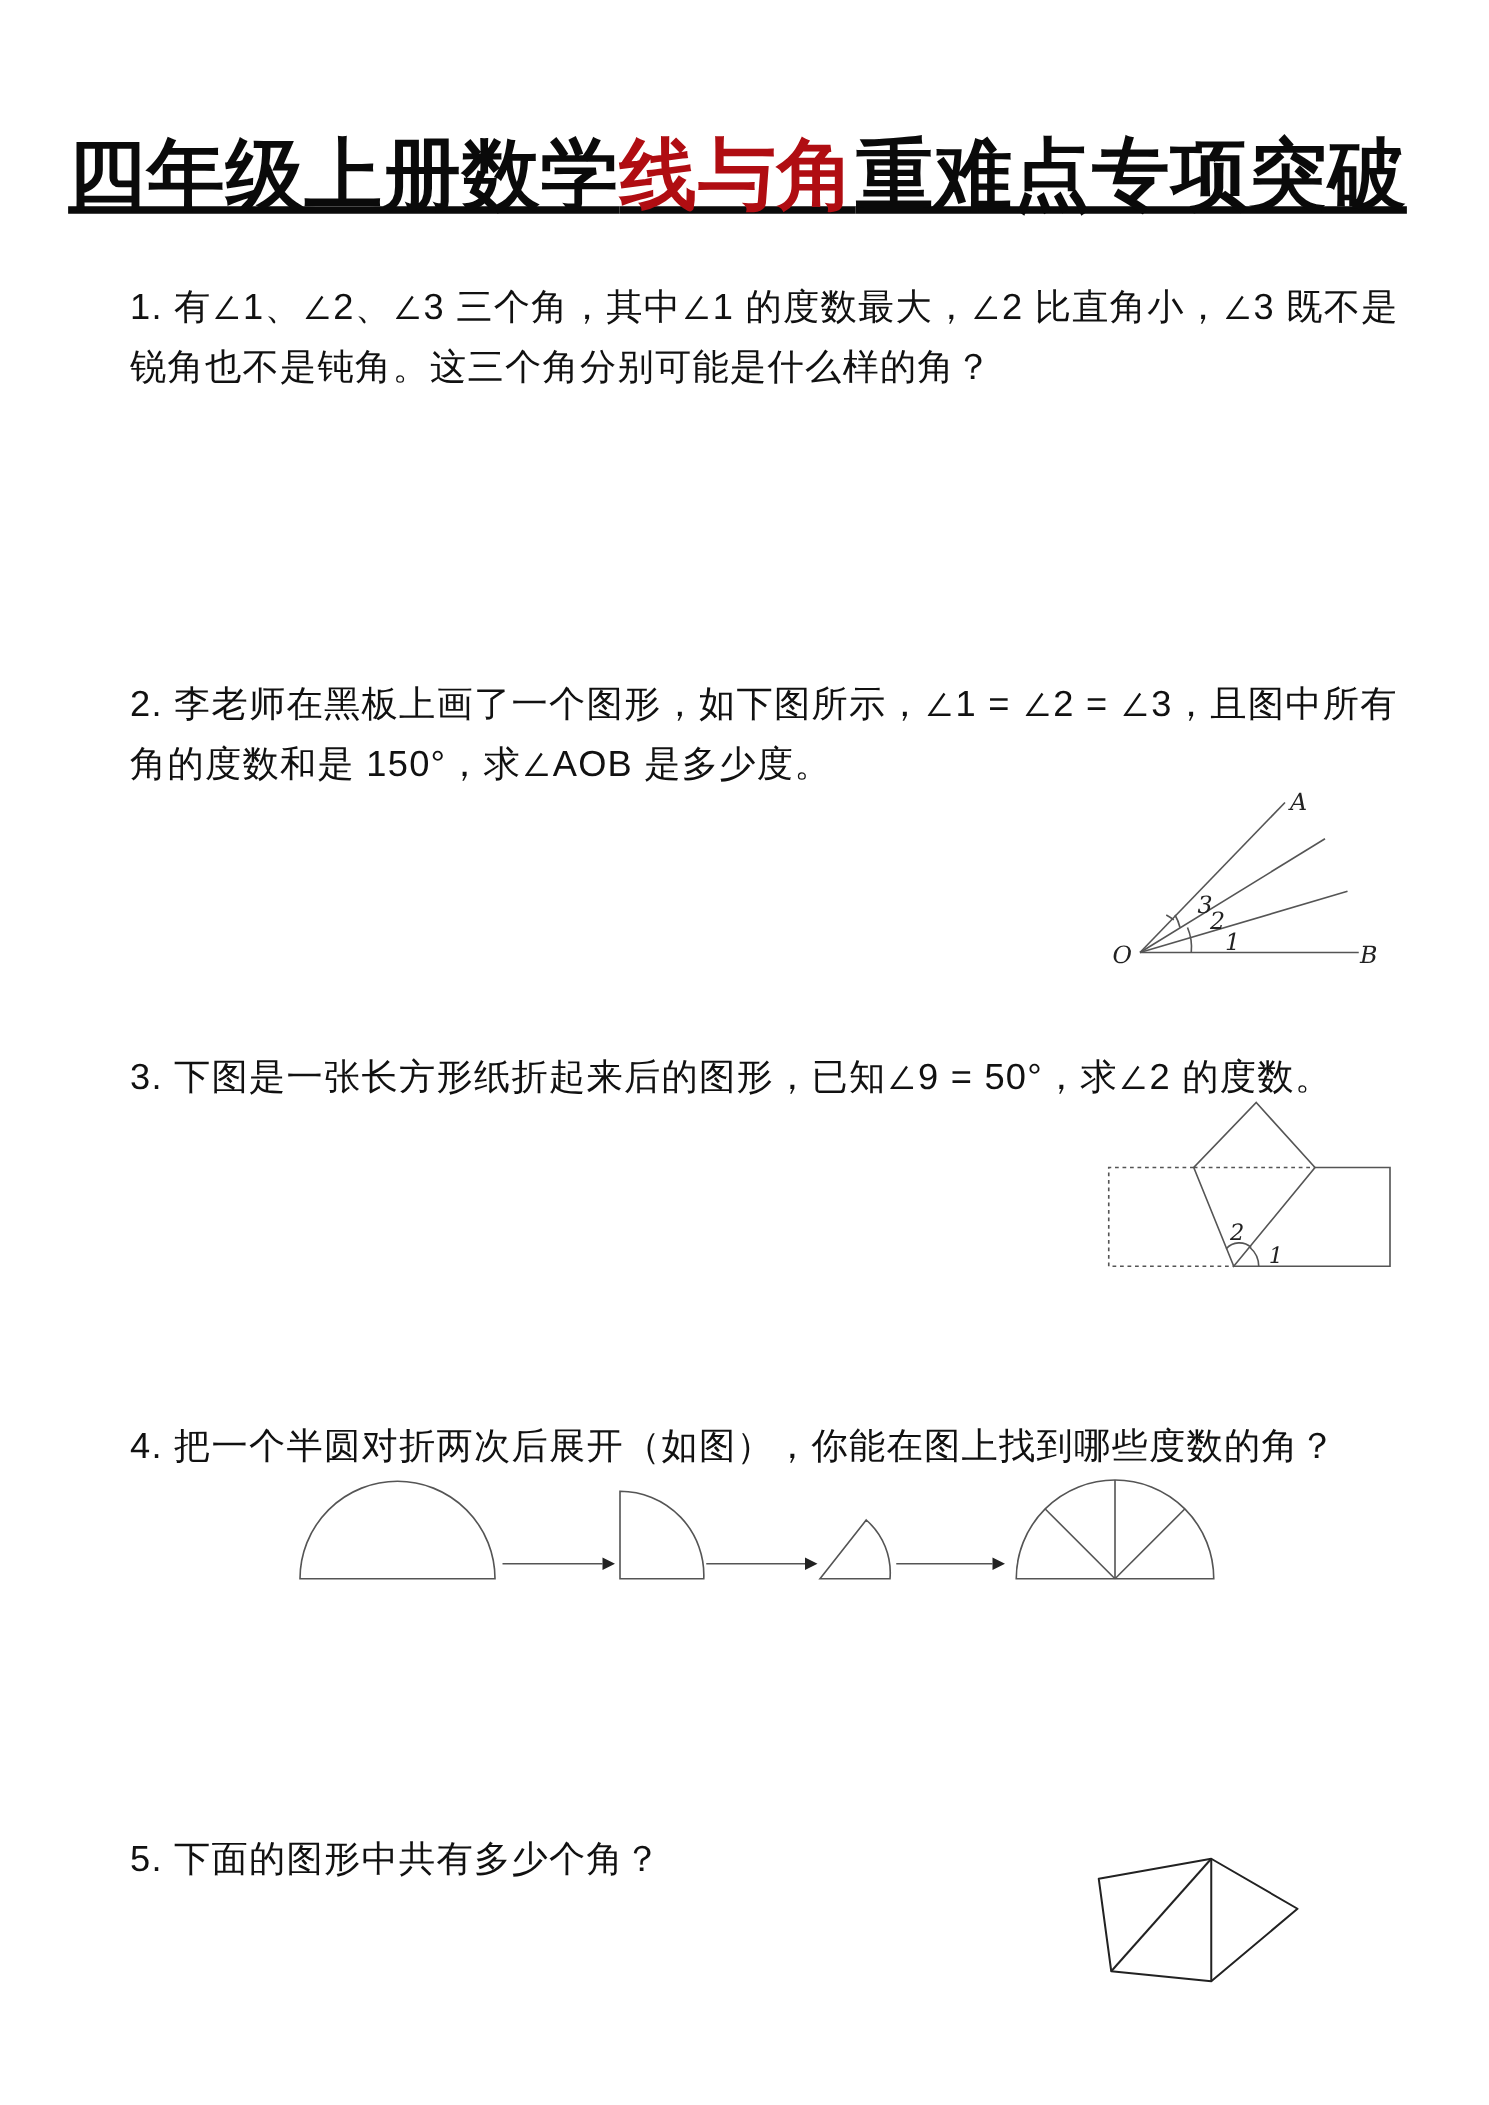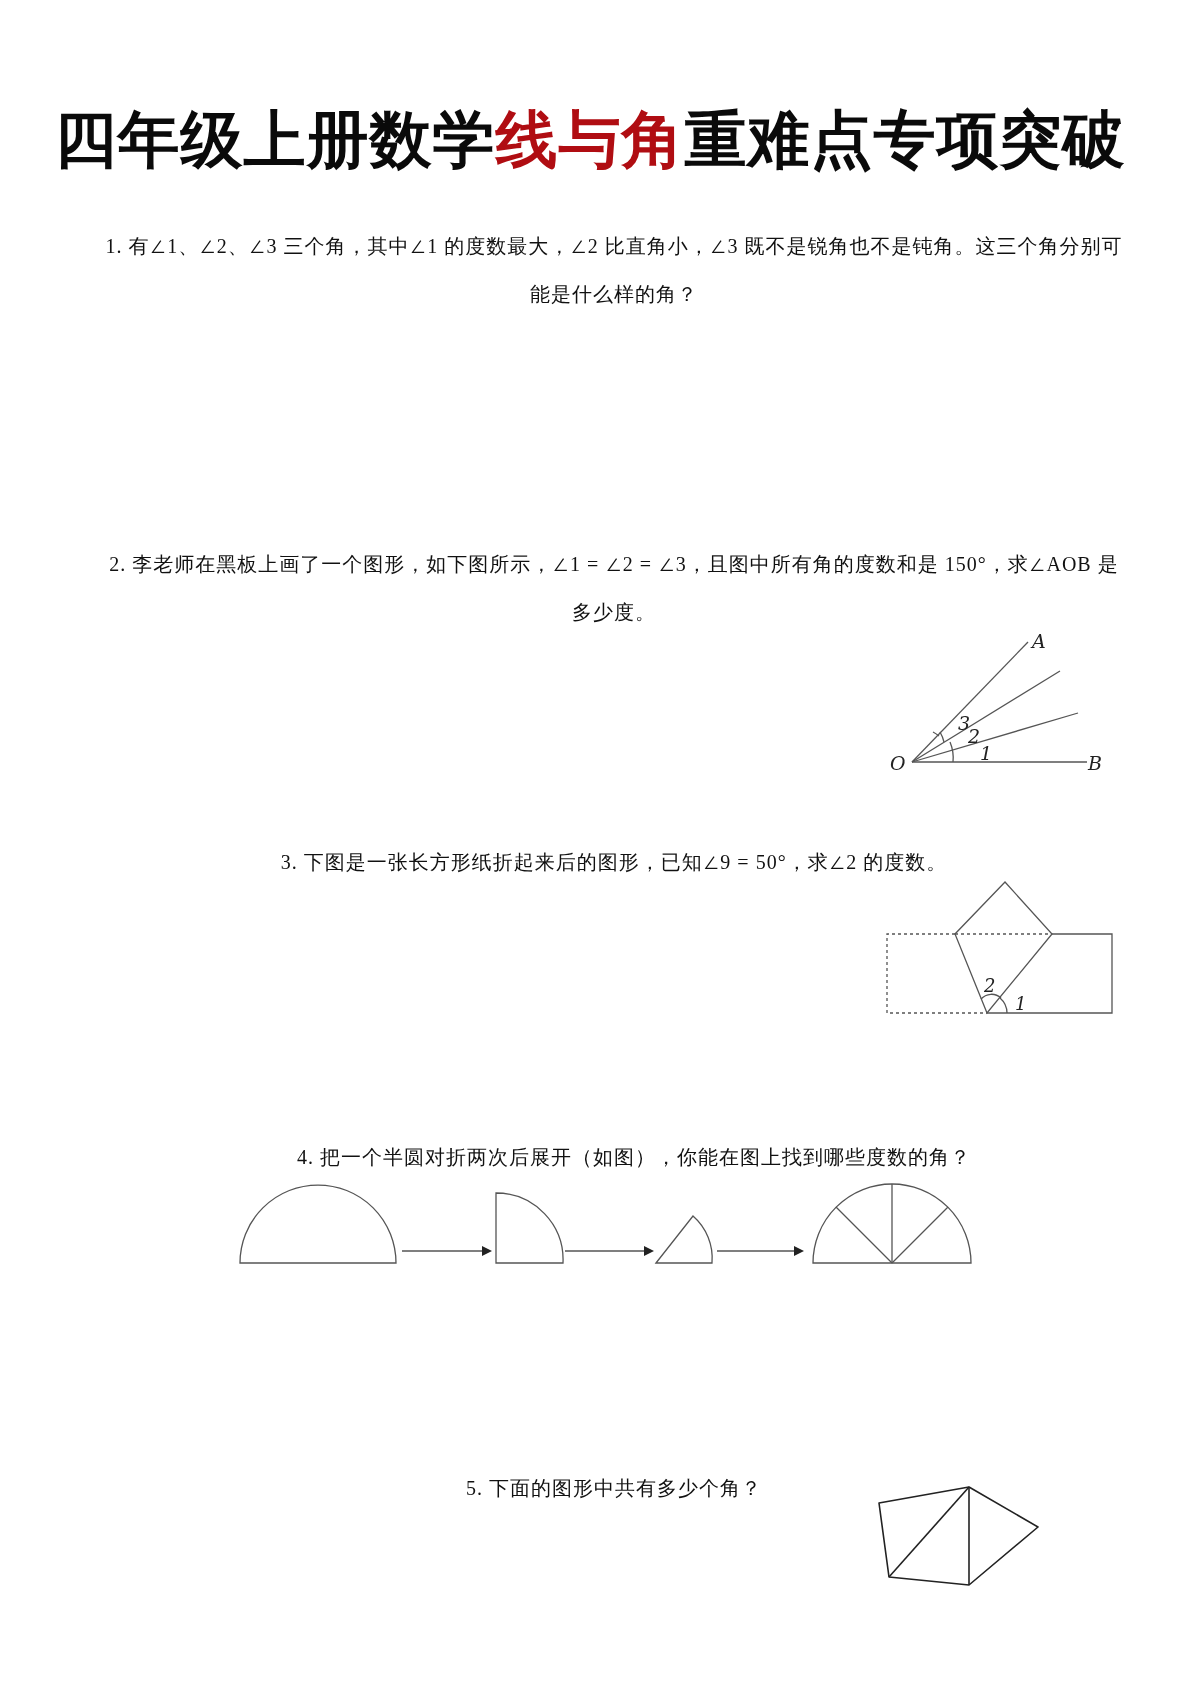--- a/index.html
+++ b/index.html
@@ -1,19 +1,19 @@
 <!DOCTYPE html>
 <html><head>
   <meta charset="utf-8">
   <style>
     html, body { margin: 0; padding: 0; background: #ffffff; }
     body { width: 1191px; height: 1684px; position: relative; overflow: hidden; font-family: "DejaVu Sans", sans-serif; color: #111; }
-    .title { position: absolute; left: 0; top: 102; width: 1180px; top: 100px; text-align: center; font-family: "DejaVu Sans", sans-serif; font-weight: bold; font-size: 62px; letter-spacing: 1px; color: #0a0a0a; line-height: 80px; }
+    .title { position: absolute; left: 0; top: 102; width: 1180px; top: 100px; text-align: center; font-family: "DejaVu Sans", sans-serif; font-weight: bold; font-size: 62px; letter-spacing: 1px; color: #0a0a0a; line-height: 80px; text-decoration: underline; }
     .title .hl { color: #b00d12; }
-    .q { position: absolute; left: 104px; width: 1020px; font-family: Liberation Serif, serif; font-size: 20px; line-height: 48px; color: #111; letter-spacing: 1px; text-align: center; }
+    .q { position: absolute; left: 104px; width: 1020px; font-family: Liberation Sans, sans-serif; font-size: 29px; line-height: 48px; color: #111; letter-spacing: 1px; }
     .fig { position: absolute; }
     svg text { font-family: "DejaVu Serif", serif; font-style: italic; }
   </style>
 </head>
 <body>
 
 <div class="title"><span>四年级上册数学</span><span class="hl">线与角</span><span>重难点专项突破</span></div>
 
 <div class="q" style="top:222px;">
   <span>1.</span>
@@ -58,21 +58,21 @@
     <polygon points="125,2 172,54 107,133 75,54"></polygon>
     <path d="M 127 133 A 20 20 0 0 0 120 118"></path>
     <path d="M 101 119 A 14 14 0 0 1 121 118"></path>
   </g>
   <g fill="#222" font-size="18" font-style="normal">
     <text x="135" y="130">1</text>
     <text x="104" y="112">2</text>
   </g>
 </svg>
 
-<div class="q" style="top:1133px;margin-left:20px;">
+<div class="q" style="top:1133px;">
   <span>4.</span>
   <span>把一个半圆对折两次后展开（如图），你能在图上找到哪些度数的角？</span>
 </div>
 
 <svg class="fig" style="left:230px;top:1175px;" width="760" height="95" viewBox="0 0 760 95">
   <g stroke="#555" stroke-width="1.3" fill="none">
     <path d="M 10 88 A 78 78 0 0 1 166 88 Z"></path>
     <line x1="172" y1="76" x2="252" y2="76"></line>
     <path d="M 266 18 L 266 88 L 333 88 A 67 67 0 0 0 266 18 Z"></path>
     <line x1="335" y1="76" x2="414" y2="76"></line>

